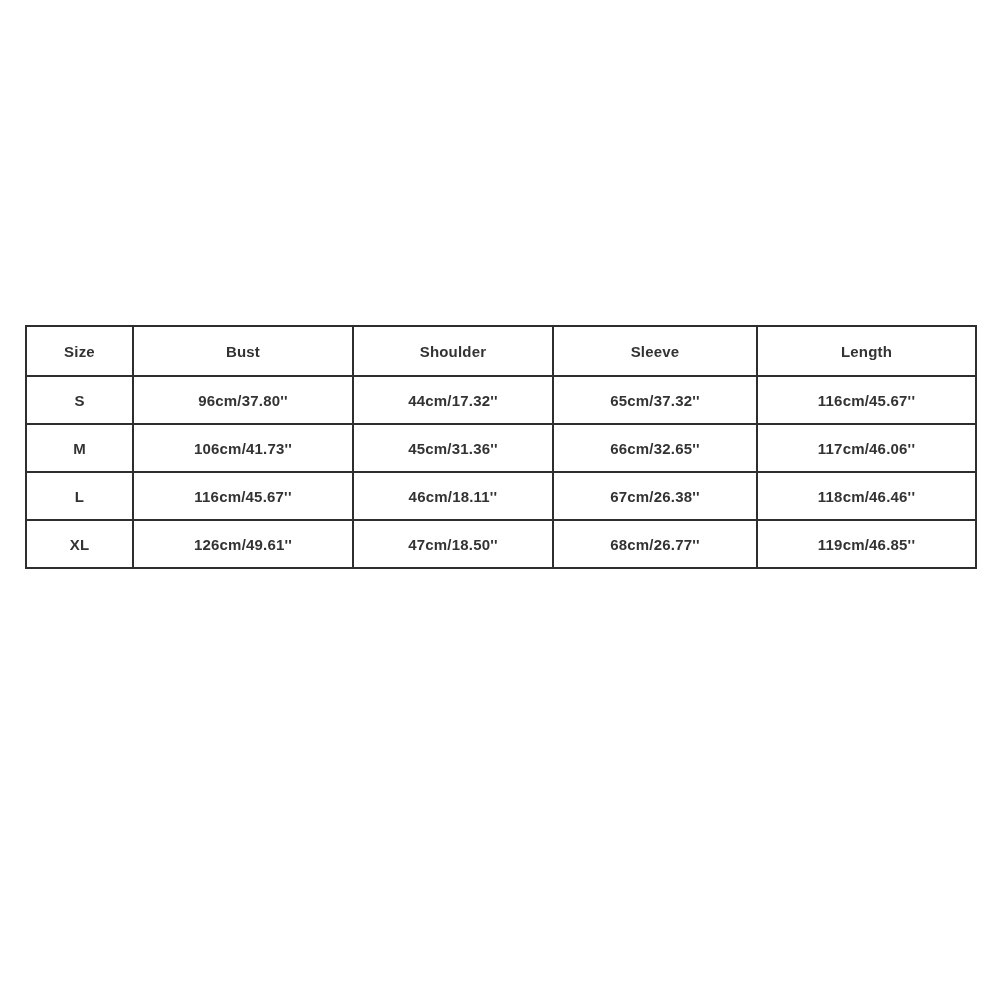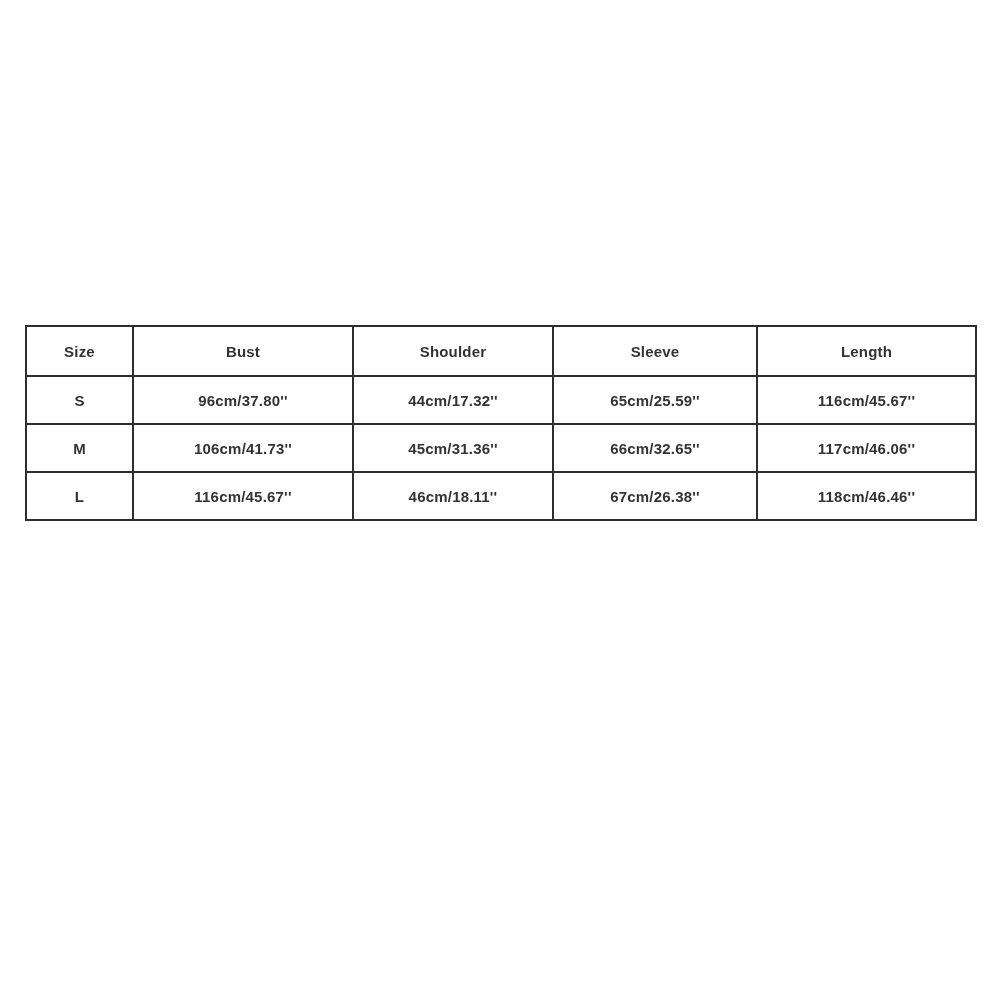--- a/index.html
+++ b/index.html
@@ -62,32 +62,39 @@
         <th>Shoulder</th>
         <th>Sleeve</th>
         <th>Length</th>
       </tr>
     </thead>
     <tbody>
       <tr>
         <td>S</td>
         <td>96cm/37.80''</td>
         <td>44cm/17.32''</td>
-        <td>65cm/25.59''</td>
+        <td>65cm/37.32''</td>
         <td>116cm/45.67''</td>
       </tr>
       <tr>
         <td>M</td>
         <td>106cm/41.73''</td>
         <td>45cm/31.36''</td>
         <td>66cm/32.65''</td>
         <td>117cm/46.06''</td>
       </tr>
       <tr>
         <td>L</td>
         <td>116cm/45.67''</td>
         <td>46cm/18.11''</td>
         <td>67cm/26.38''</td>
         <td>118cm/46.46''</td>
       </tr>
+      <tr>
+        <td>XL</td>
+        <td>126cm/49.61''</td>
+        <td>47cm/18.50''</td>
+        <td>68cm/26.77''</td>
+        <td>119cm/46.85''</td>
+      </tr>
     </tbody>
   </table>
 </div>
 
 </body></html>

